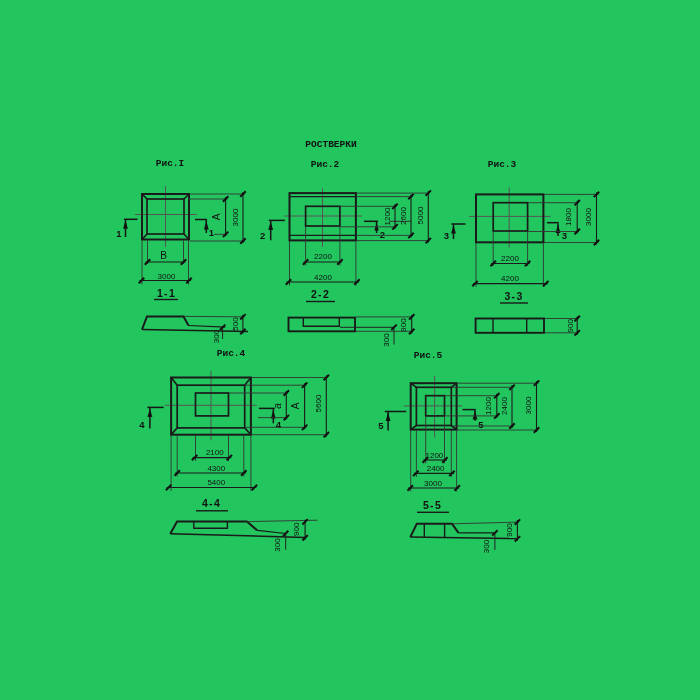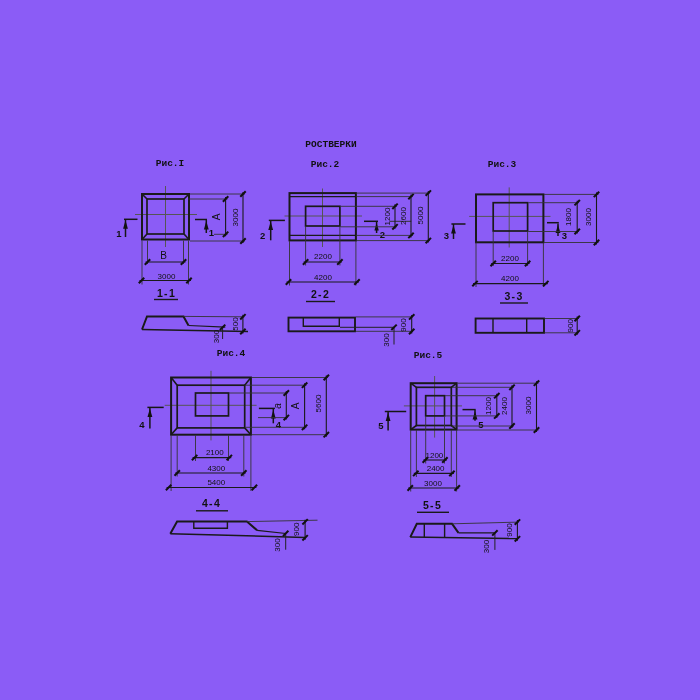--- a/index.html
+++ b/index.html
@@ -1,16 +1,16 @@
 <!DOCTYPE html>
 <html><head>
 <meta charset="utf-8">
 <style>
   html,body { margin:0; padding:0; background:#ffffff; }
-  #canvas { width:700px; height:700px; position:relative; background:#8b5cf6; opacity:0.999; }
+  #canvas { width:700px; height:700px; position:relative; background:#22c55e; opacity:0.999; }
 </style>
 </head>
 <body>
 <div id="canvas">
 <svg width="700" height="700" viewBox="0 0 700 700" style="opacity:0.999">
 
 <g>
 <text x="331" y="146.5" font-family="&quot;Liberation Mono&quot;, monospace" font-size="9.5" font-weight="700" fill="#111" text-anchor="middle">РОСТВЕРКИ</text>
 </g>
 

